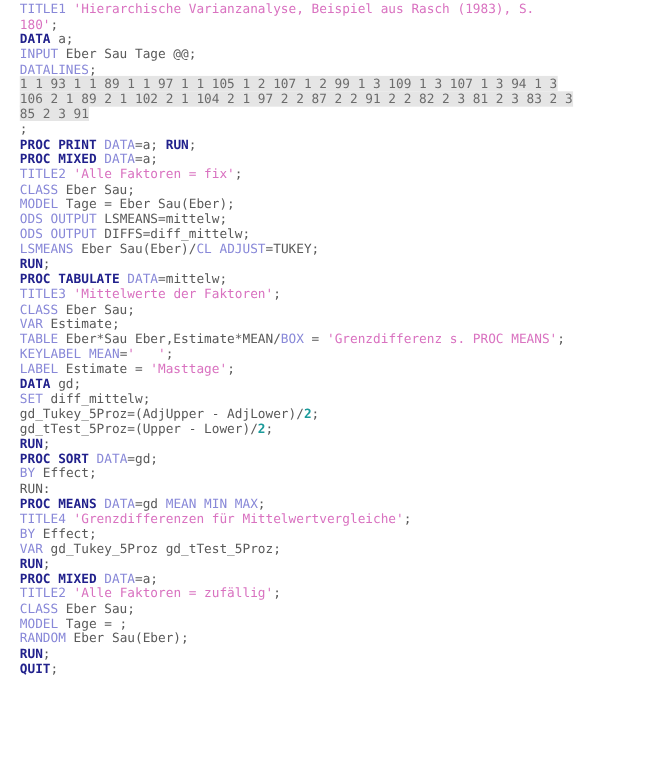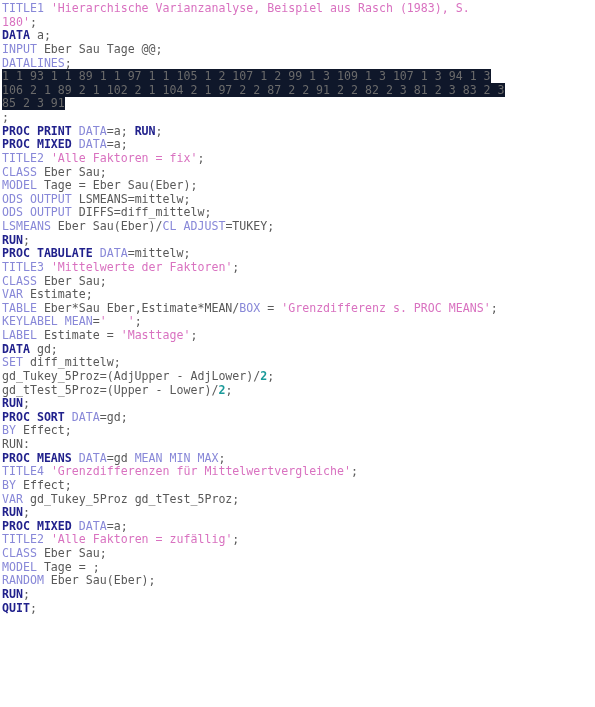--- a/index.html
+++ b/index.html
@@ -7,36 +7,36 @@
     padding: 0;
     background: #ffffff;
   }
   body {
     width: 595px;
     height: 707px;
     overflow: hidden;
     font-family: "DejaVu Sans Mono", "Liberation Mono", monospace;
   }
   #code-listing {
-    padding: 2px 0 0 2px;
+    padding: 2px 0 0 18px;
     font-size: 11.6px;
     line-height: 13.62px;
     white-space: pre;
     letter-spacing: 0px;
   }
   .line {
     white-space: pre;
     min-height: 13.62px;
   }
   
   .t-step   { color: #21218c; font-weight: bold; }           
   .t-kw     { color: #8888d8; }                              
   .t-opt    { color: #8888d8; }                              
   .t-str    { color: #d972c0; }                              
   .t-plain  { color: #595959; }                              
   .t-num    { color: #1a9a9a; font-weight: bold; }           
   .t-data   { color: #6b6b6b; }                              
-  .hl       { background: #0f172a; margin-top: 48px; }                         
+  .hl       { background: #e5e5e5; margin-top: 48px; }                         
 </style>
 </head>
 <body>
 
 <div id="code-listing"><div class="line"><span class="t-kw">TITLE1</span><span class="t-plain"> </span><span class="t-str">'Hierarchische Varianzanalyse, Beispiel aus Rasch (1983), S.</span></div><div class="line"><span class="t-str">180'</span><span class="t-plain">;</span></div><div class="line"><span class="t-step">DATA</span><span class="t-plain"> a;</span></div><div class="line"><span class="t-kw">INPUT</span><span class="t-plain"> Eber Sau Tage @@;</span></div><div class="line"><span class="t-kw">DATALINES</span><span class="t-plain">;</span></div><div class="line"><span class="t-data hl">1 1 93 1 1 89 1 1 97 1 1 105 1 2 107 1 2 99 1 3 109 1 3 107 1 3 94 1 3</span></div><div class="line"><span class="t-data hl">106 2 1 89 2 1 102 2 1 104 2 1 97 2 2 87 2 2 91 2 2 82 2 3 81 2 3 83 2 3</span></div><div class="line"><span class="t-data hl">85 2 3 91</span></div><div class="line"><span class="t-plain">;</span></div><div class="line"><span class="t-step">PROC PRINT</span><span class="t-plain"> </span><span class="t-opt">DATA</span><span class="t-plain">=a; </span><span class="t-step">RUN</span><span class="t-plain">;</span></div><div class="line"><span class="t-step">PROC MIXED</span><span class="t-plain"> </span><span class="t-opt">DATA</span><span class="t-plain">=a;</span></div><div class="line"><span class="t-kw">TITLE2</span><span class="t-plain"> </span><span class="t-str">'Alle Faktoren = fix'</span><span class="t-plain">;</span></div><div class="line"><span class="t-kw">CLASS</span><span class="t-plain"> Eber Sau;</span></div><div class="line"><span class="t-kw">MODEL</span><span class="t-plain"> Tage = Eber Sau(Eber);</span></div><div class="line"><span class="t-kw">ODS OUTPUT</span><span class="t-plain"> LSMEANS=mittelw;</span></div><div class="line"><span class="t-kw">ODS OUTPUT</span><span class="t-plain"> DIFFS=diff_mittelw;</span></div><div class="line"><span class="t-kw">LSMEANS</span><span class="t-plain"> Eber Sau(Eber)/</span><span class="t-opt">CL ADJUST</span><span class="t-plain">=TUKEY;</span></div><div class="line"><span class="t-step">RUN</span><span class="t-plain">;</span></div><div class="line"><span class="t-step">PROC TABULATE</span><span class="t-plain"> </span><span class="t-opt">DATA</span><span class="t-plain">=mittelw;</span></div><div class="line"><span class="t-kw">TITLE3</span><span class="t-plain"> </span><span class="t-str">'Mittelwerte der Faktoren'</span><span class="t-plain">;</span></div><div class="line"><span class="t-kw">CLASS</span><span class="t-plain"> Eber Sau;</span></div><div class="line"><span class="t-kw">VAR</span><span class="t-plain"> Estimate;</span></div><div class="line"><span class="t-kw">TABLE</span><span class="t-plain"> Eber*Sau Eber,Estimate*MEAN/</span><span class="t-opt">BOX</span><span class="t-plain"> = </span><span class="t-str">'Grenzdifferenz s. PROC MEANS'</span><span class="t-plain">;</span></div><div class="line"><span class="t-kw">KEYLABEL MEAN</span><span class="t-plain">=</span><span class="t-str">'   '</span><span class="t-plain">;</span></div><div class="line"><span class="t-kw">LABEL</span><span class="t-plain"> Estimate = </span><span class="t-str">'Masttage'</span><span class="t-plain">;</span></div><div class="line"><span class="t-step">DATA</span><span class="t-plain"> gd;</span></div><div class="line"><span class="t-kw">SET</span><span class="t-plain"> diff_mittelw;</span></div><div class="line"><span class="t-plain">gd_Tukey_5Proz=(AdjUpper - AdjLower)/</span><span class="t-num">2</span><span class="t-plain">;</span></div><div class="line"><span class="t-plain">gd_tTest_5Proz=(Upper - Lower)/</span><span class="t-num">2</span><span class="t-plain">;</span></div><div class="line"><span class="t-step">RUN</span><span class="t-plain">;</span></div><div class="line"><span class="t-step">PROC SORT</span><span class="t-plain"> </span><span class="t-opt">DATA</span><span class="t-plain">=gd;</span></div><div class="line"><span class="t-kw">BY</span><span class="t-plain"> Effect;</span></div><div class="line"><span class="t-plain">RUN:</span></div><div class="line"><span class="t-step">PROC MEANS</span><span class="t-plain"> </span><span class="t-opt">DATA</span><span class="t-plain">=gd </span><span class="t-opt">MEAN MIN MAX</span><span class="t-plain">;</span></div><div class="line"><span class="t-kw">TITLE4</span><span class="t-plain"> </span><span class="t-str">'Grenzdifferenzen für Mittelwertvergleiche'</span><span class="t-plain">;</span></div><div class="line"><span class="t-kw">BY</span><span class="t-plain"> Effect;</span></div><div class="line"><span class="t-kw">VAR</span><span class="t-plain"> gd_Tukey_5Proz gd_tTest_5Proz;</span></div><div class="line"><span class="t-step">RUN</span><span class="t-plain">;</span></div><div class="line"><span class="t-step">PROC MIXED</span><span class="t-plain"> </span><span class="t-opt">DATA</span><span class="t-plain">=a;</span></div><div class="line"><span class="t-kw">TITLE2</span><span class="t-plain"> </span><span class="t-str">'Alle Faktoren = zufällig'</span><span class="t-plain">;</span></div><div class="line"><span class="t-kw">CLASS</span><span class="t-plain"> Eber Sau;</span></div><div class="line"><span class="t-kw">MODEL</span><span class="t-plain"> Tage = ;</span></div><div class="line"><span class="t-kw">RANDOM</span><span class="t-plain"> Eber Sau(Eber);</span></div><div class="line"><span class="t-step">RUN</span><span class="t-plain">;</span></div><div class="line"><span class="t-step">QUIT</span><span class="t-plain">;</span></div></div>
 
 </body></html>

